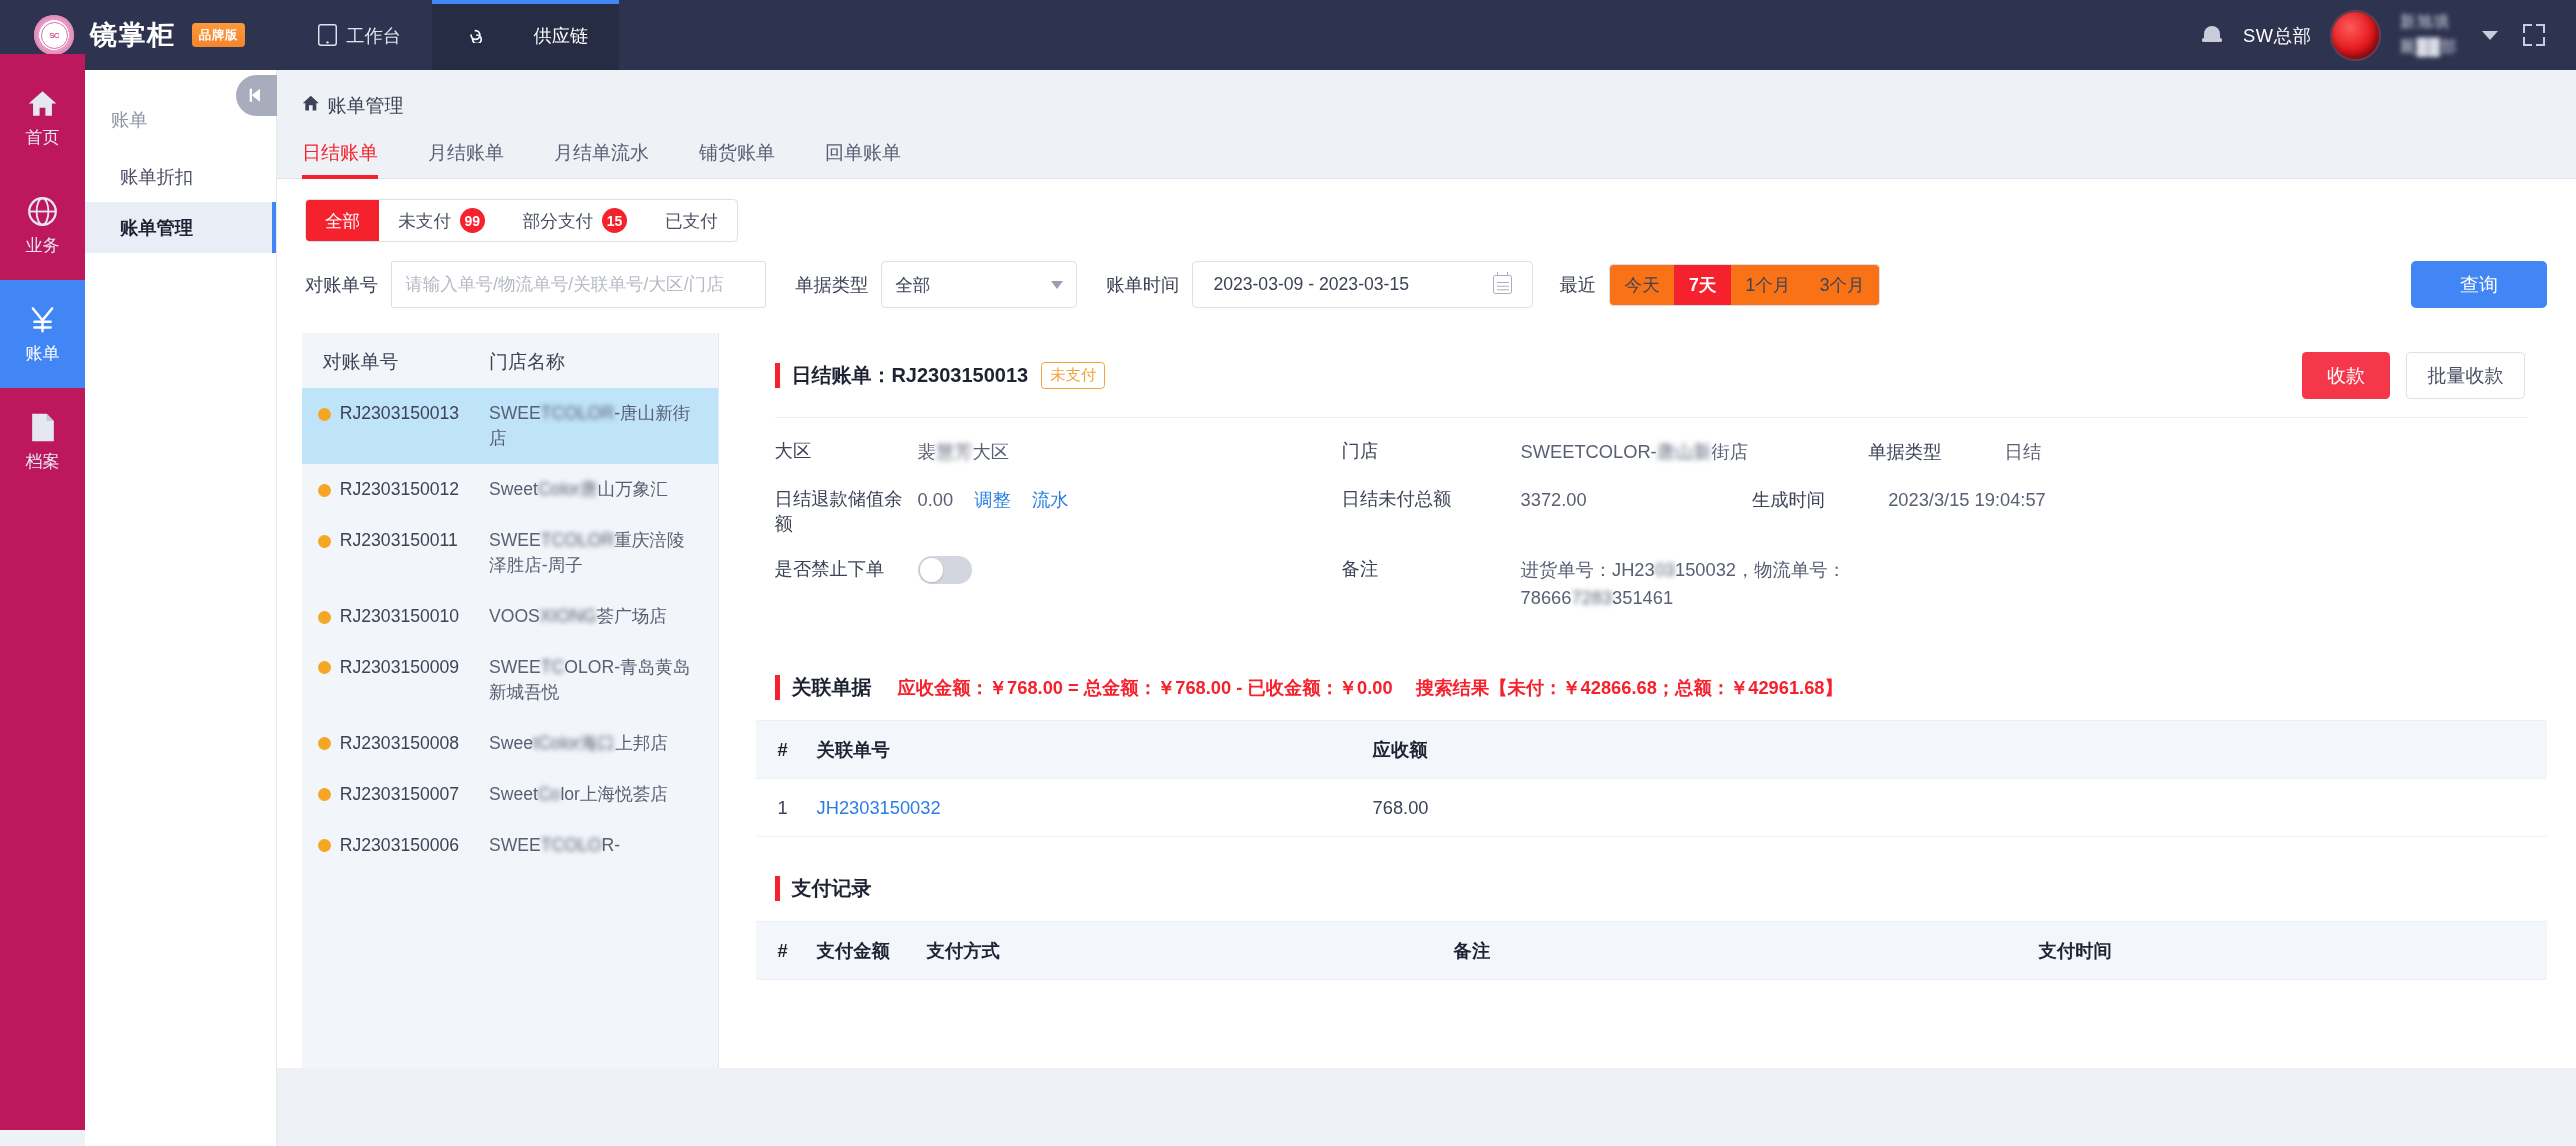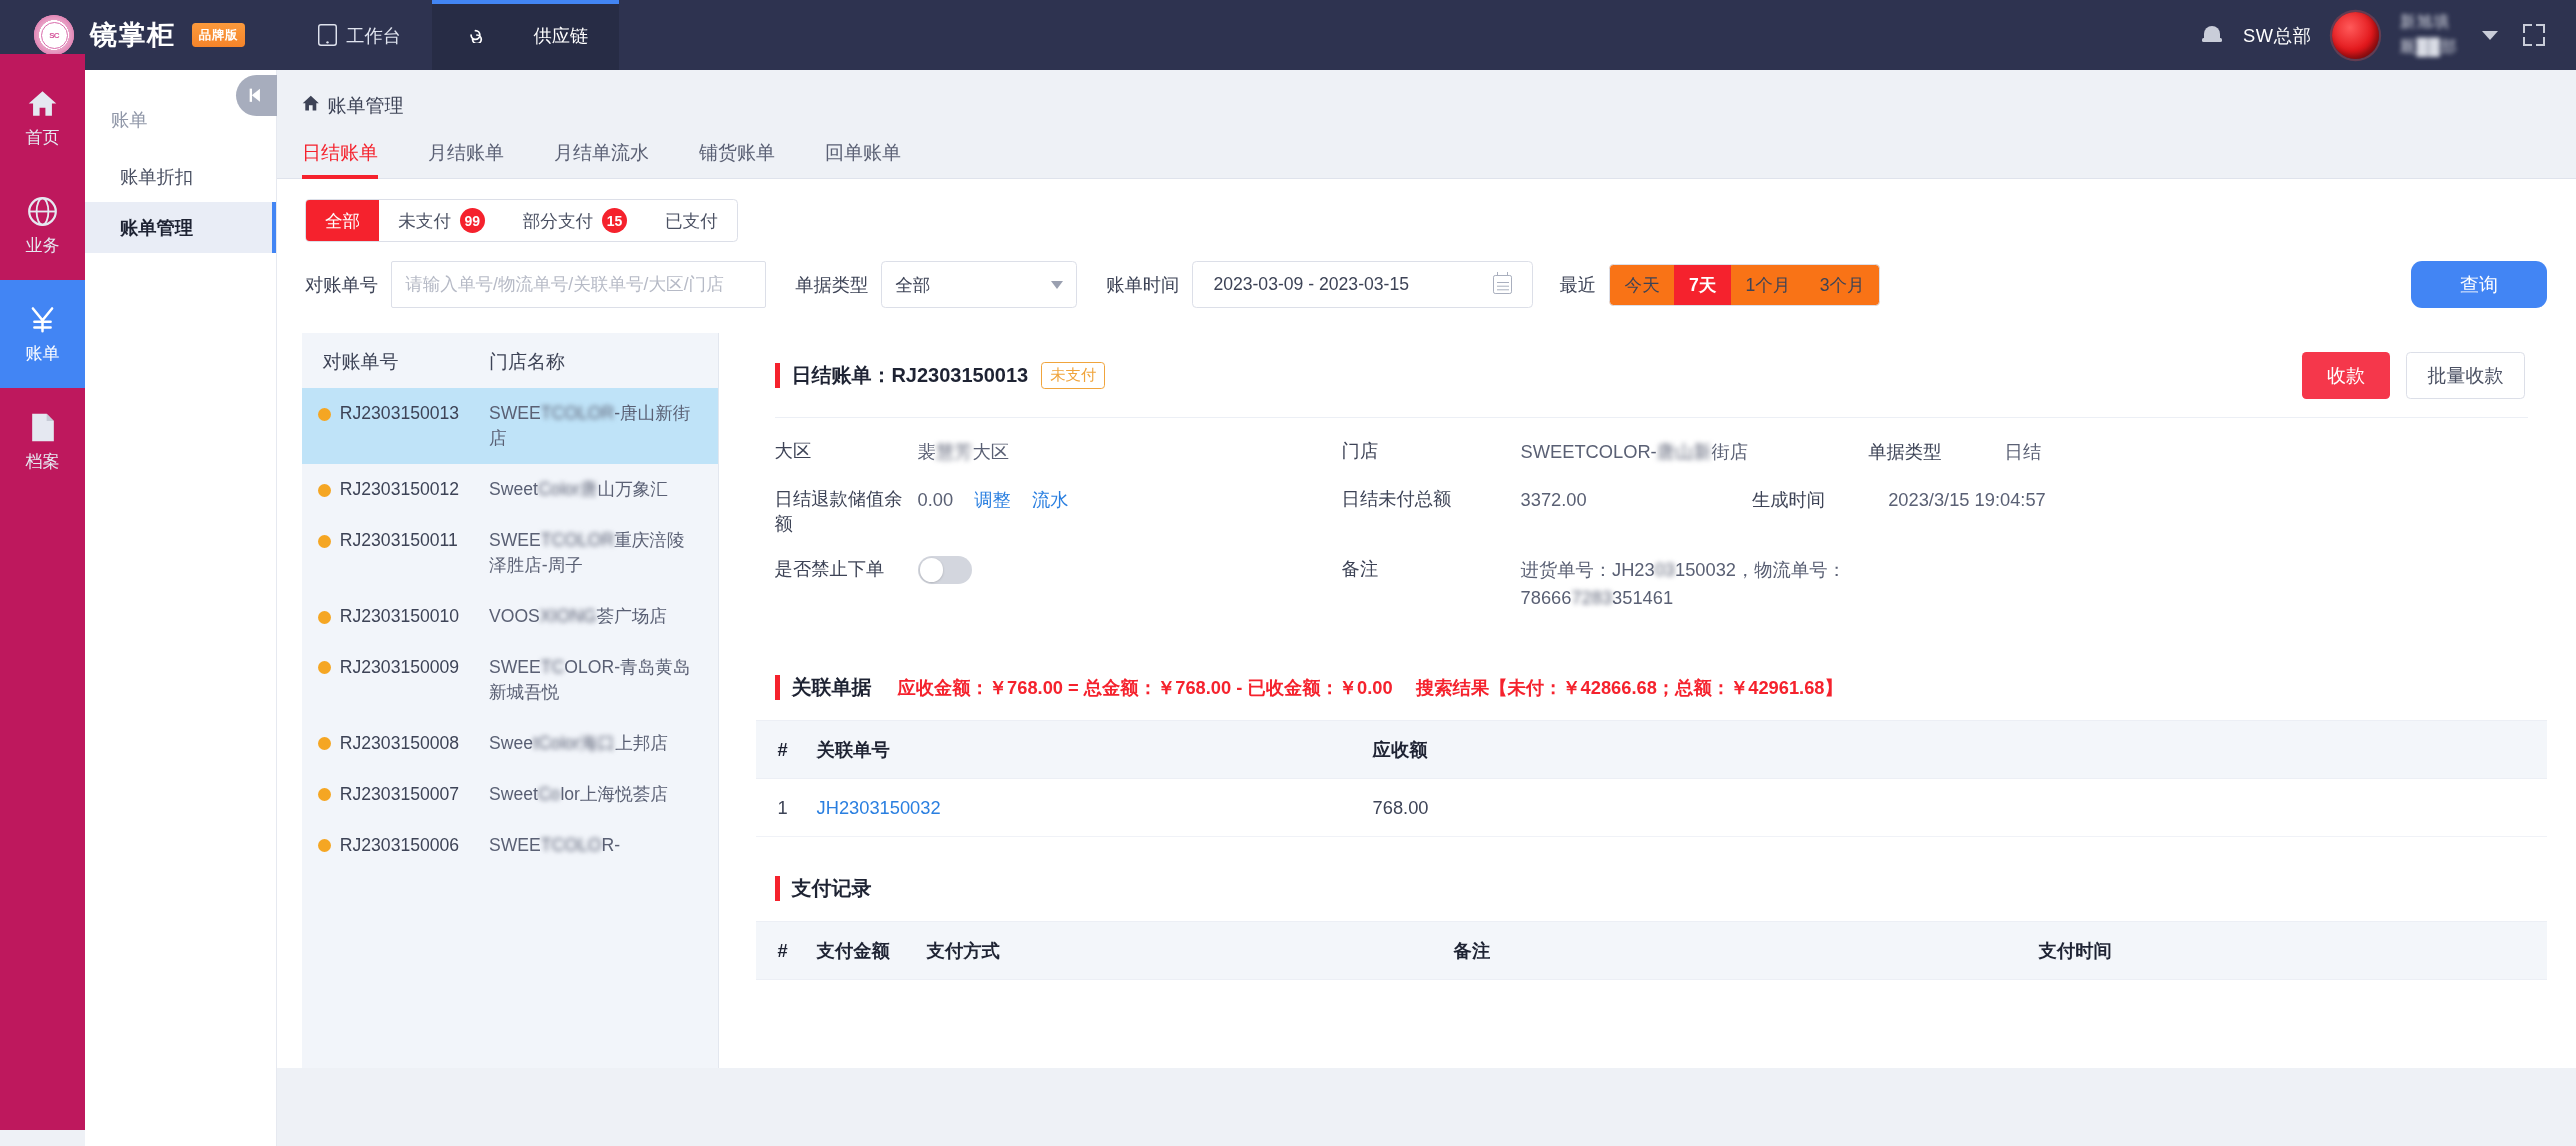--- a/index.html
+++ b/index.html
@@ -190,21 +190,21 @@
   .cal-ic::after { content:""; position:absolute; left:2.2px; right:2.2px; top:5.9px; height:1.5px; background:#a9afbe;
       box-shadow: 0 3.7px 0 0 #a9afbe, 0 7.3px 0 0 #a9afbe; }
   .range-group {
     display: inline-flex; border: 0.7px solid #dcdfe8; border-radius: 4.4px; overflow: hidden; background: #f97316;
   }
   .range-btn { padding: 8px 14.6px; font-size: 17.6px; color: #3d4356; cursor: pointer; }
   .range-btn.active { background: #f5222d; color: #fff; font-weight: bold; }
   .query-btn {
     position: absolute; right: 29px; top: 19px;
     width: 136px; height: 47px; background: #4285f4; color: #fff;
-    border: none; border-radius: 11px; font-size: 19px; cursor: pointer; font-family: inherit;
+    border: none; border-radius: 5px; font-size: 19px; cursor: pointer; font-family: inherit;
   }
 
   
   .split { display: flex; padding: 0 0 0 0; gap: 17.6px; }
   .listcol {
     width: 417px; margin-left: 25px; background: #f2f5fa; border-right: 0.7px solid #e3e7ef;
     height: 735px; overflow: hidden;
   }
   .list-head { display: flex; padding: 16px 0 13px 0; }
   .list-head div { font-size: 19px; color: #3d4356; }

